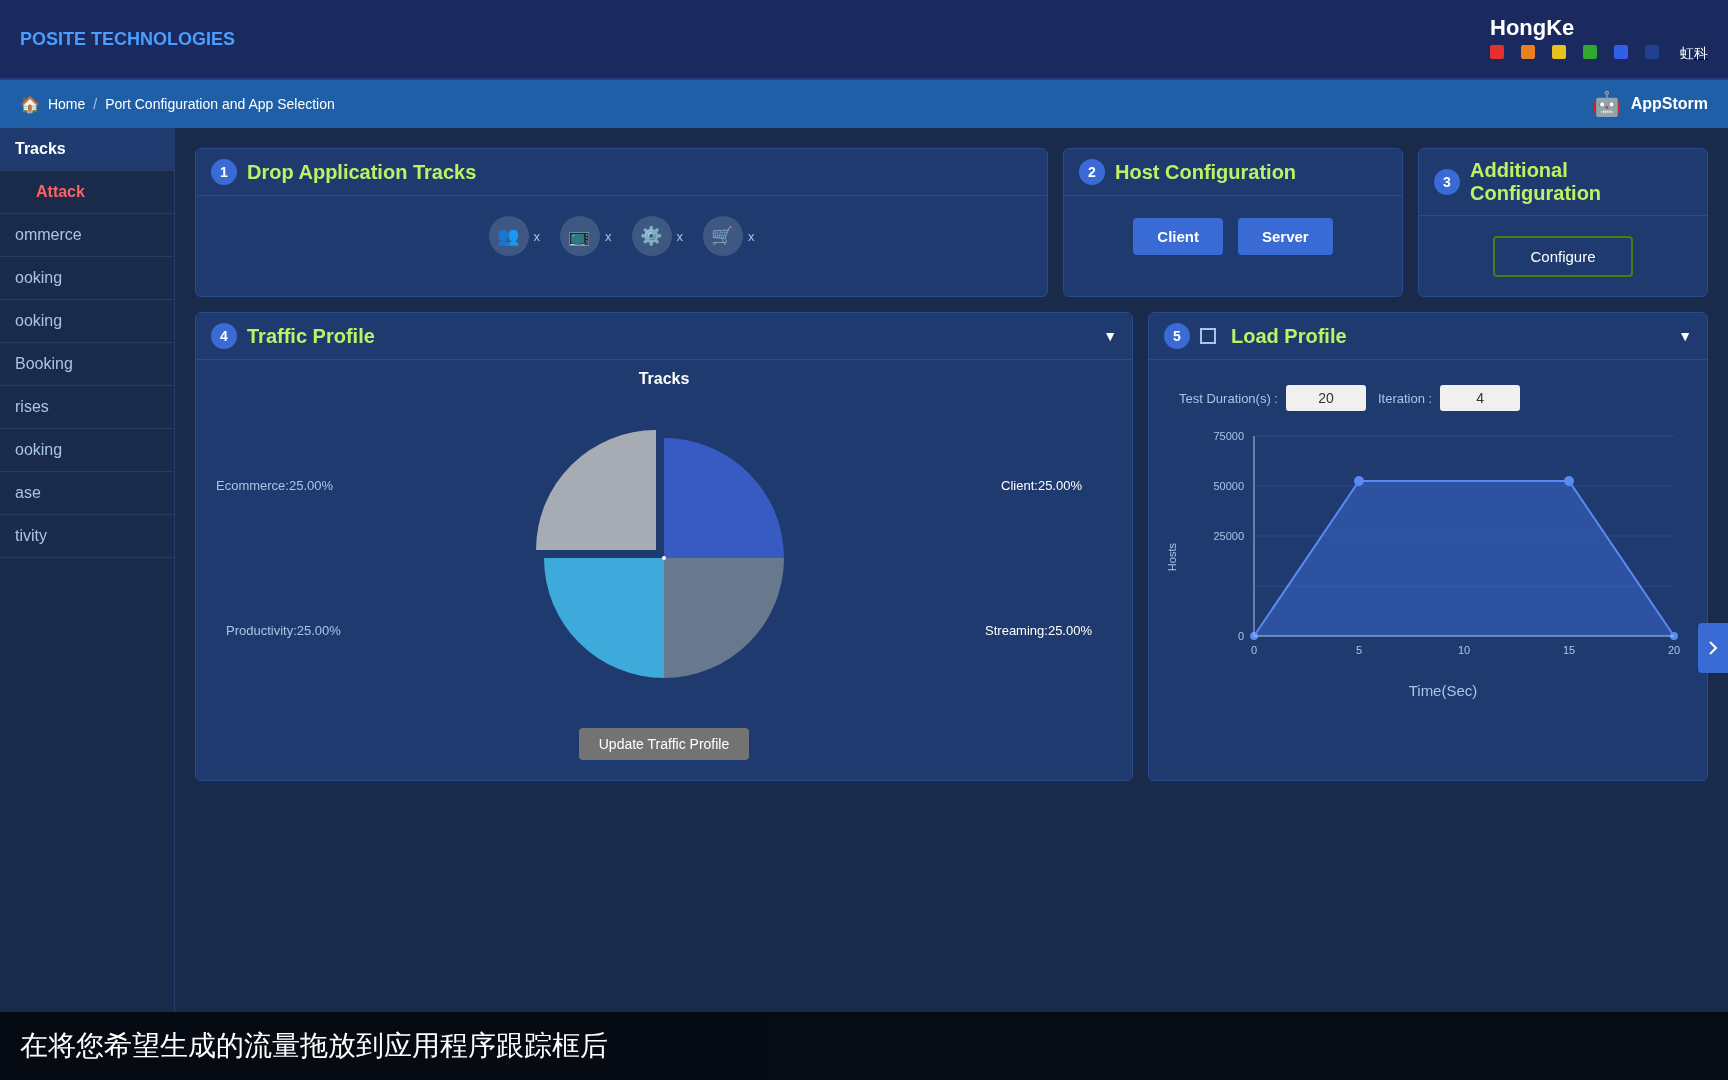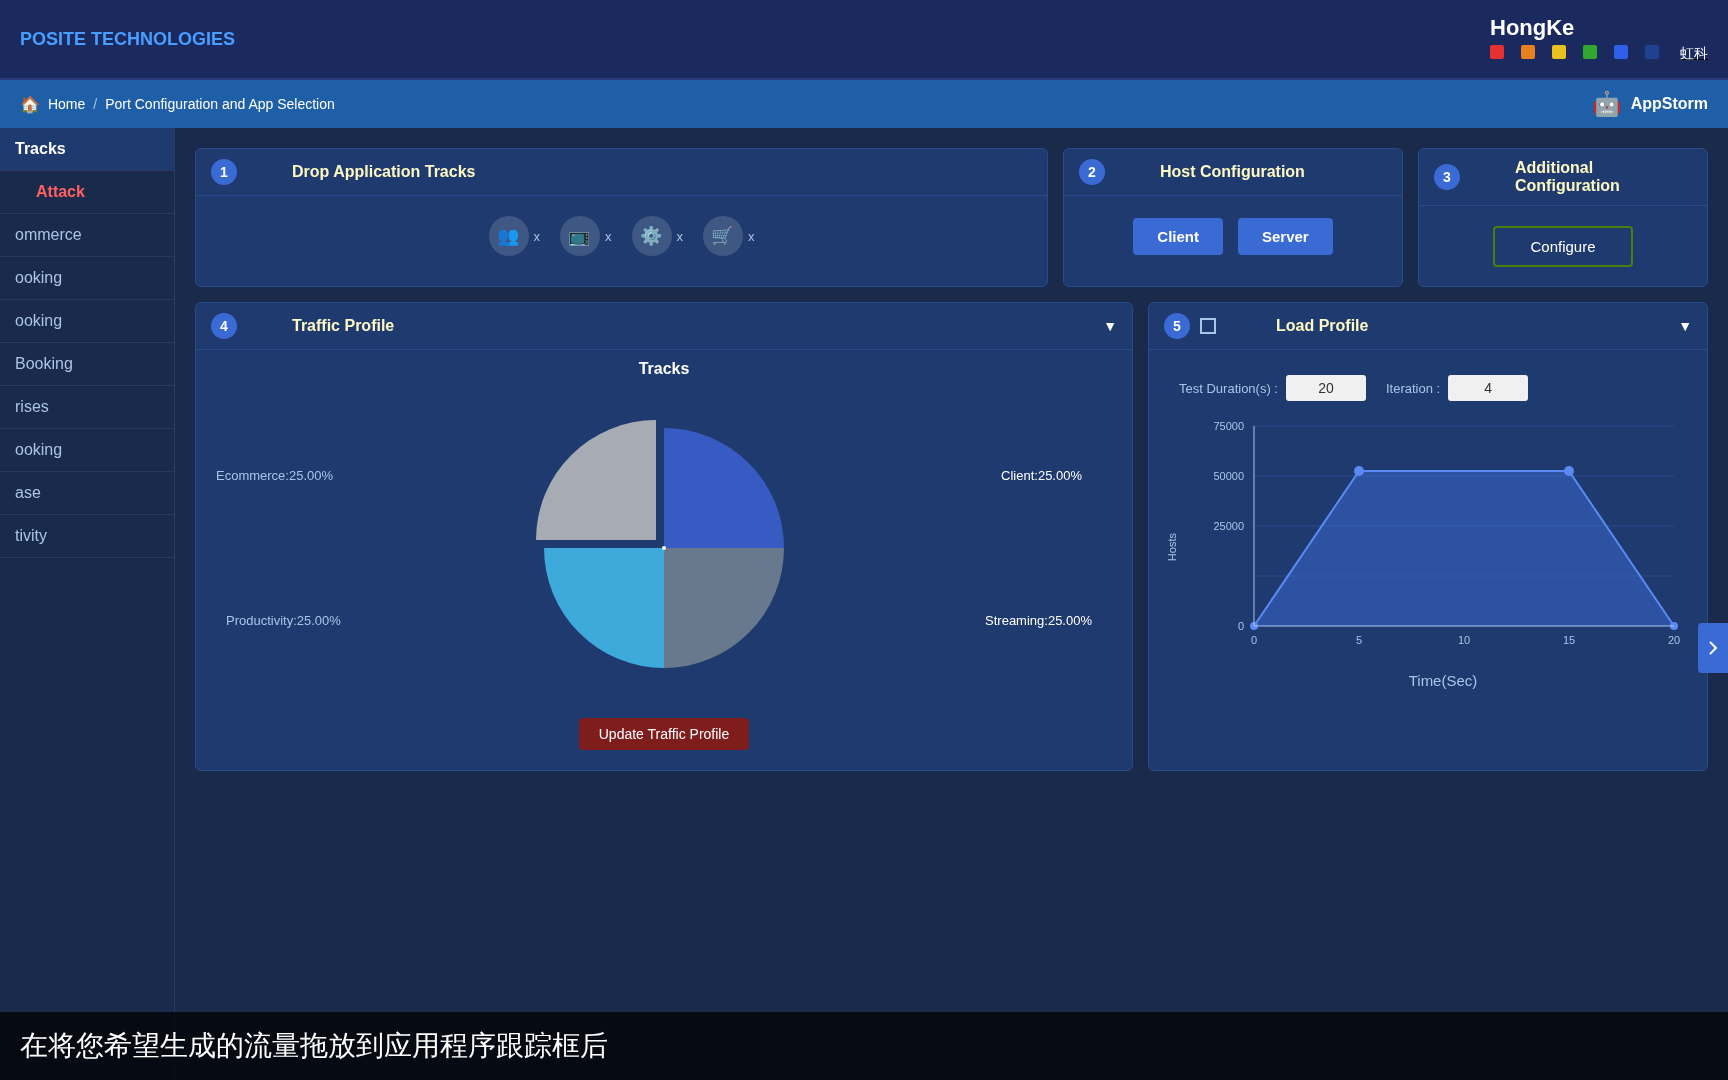--- a/index.html
+++ b/index.html
@@ -141,25 +141,24 @@
       width: 26px;
       height: 26px;
       display: flex;
       align-items: center;
       justify-content: center;
       font-size: 14px;
       font-weight: bold;
       flex-shrink: 0;
     }
     .panel-title {
-      color: #fef9c3;
-      font-size: 16px;
+      color: #bef264;
+      font-size: 20px;
       font-weight: bold;
       flex: 1;
-      margin-left: 45px;
     }
     .panel-body {
       padding: 15px;
     }
 
     
     .drop-panel {
       flex: 1;
     }
     .drop-panel .panel-body {
@@ -284,21 +283,21 @@
       font-size: 13px;
     }
     .pie-label.top-right { top: 80px; right: 40px; }
     .pie-label.bottom-right { bottom: 80px; right: 30px; }
     .pie-label.bottom-left { bottom: 80px; left: 20px; color: #aac4e8; }
     .pie-label.top-left { top: 80px; left: 10px; color: #aac4e8; }
 
     
     .load-inputs {
       display: flex;
-      gap: 20px;
+      gap: 12px;
       padding: 10px 15px;
     }
     .load-input-group {
       display: flex;
       align-items: center;
       gap: 8px;
     }
     .load-label {
       color: #aac4e8;
       font-size: 13px;
@@ -362,21 +361,21 @@
       display: flex;
       align-items: center;
       justify-content: center;
       cursor: pointer;
       z-index: 50;
     }
     .scroll-handle svg { fill: white; }
 
     
     .update-btn {
-      background: #7f1d1d;
+      background: #737373;
       color: white;
       border: none;
       border-radius: 4px;
       padding: 8px 20px;
       font-size: 14px;
       cursor: pointer;
       display: block;
       margin: 10px auto;
     }
   </style>

